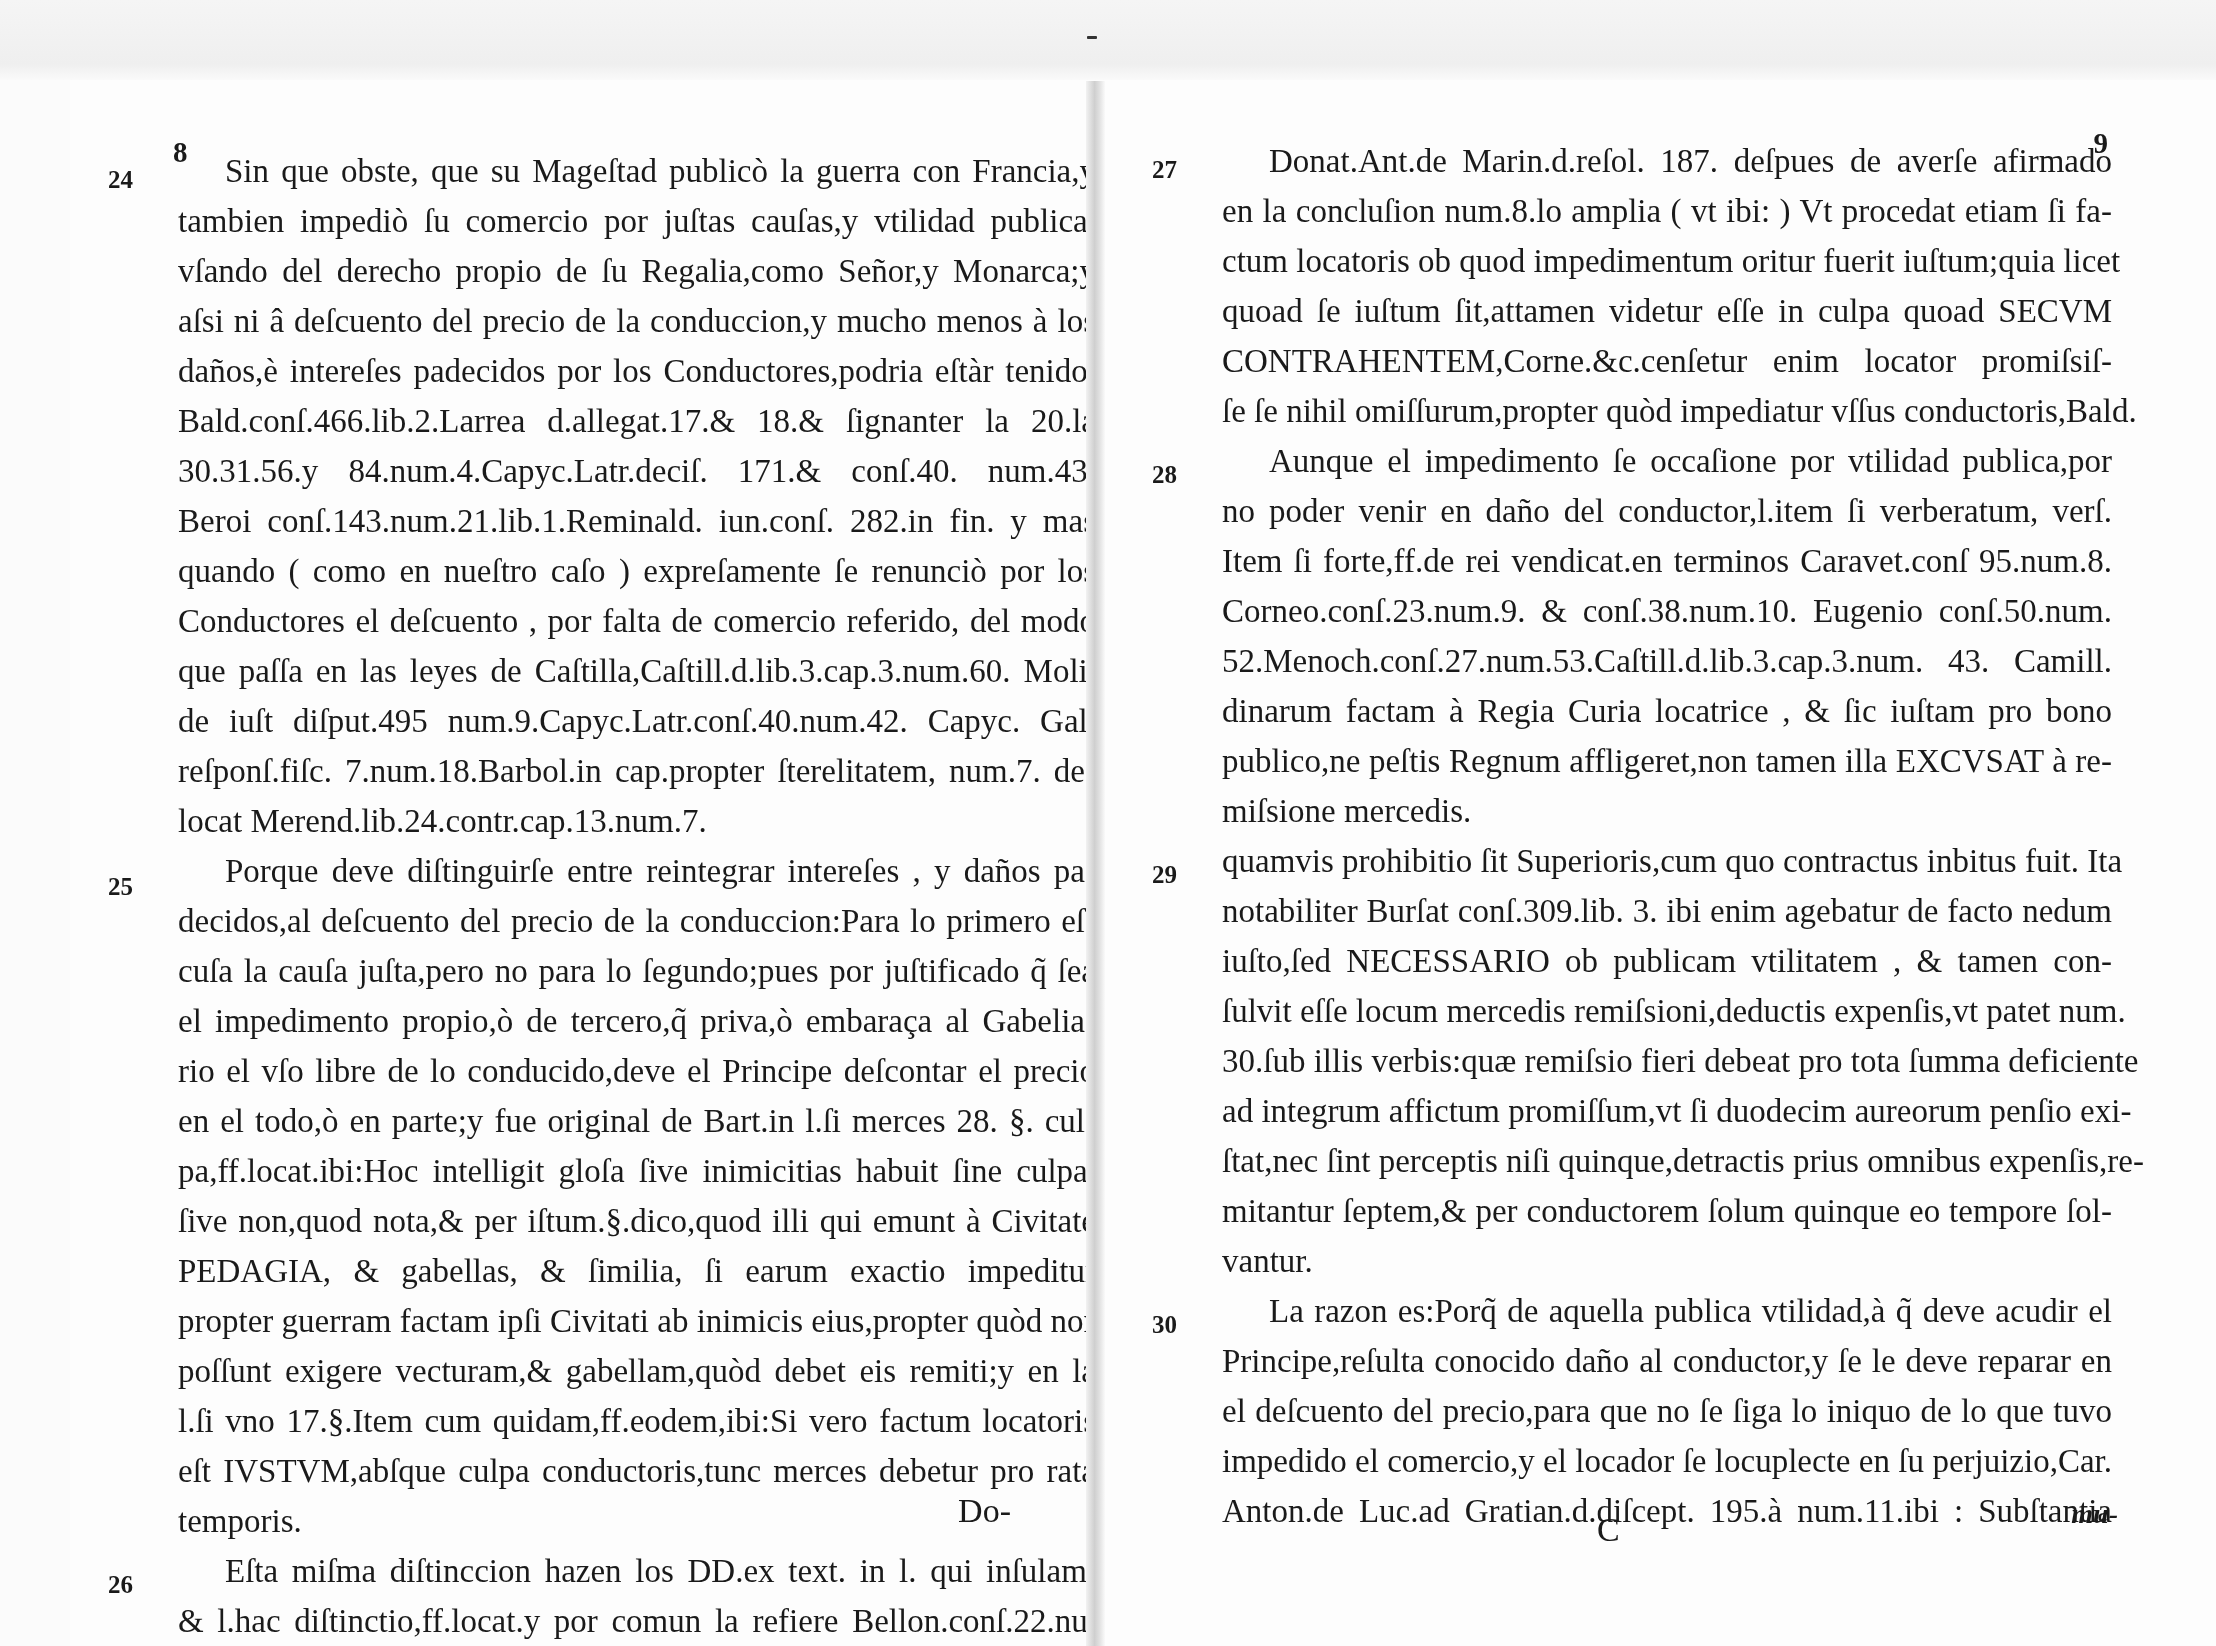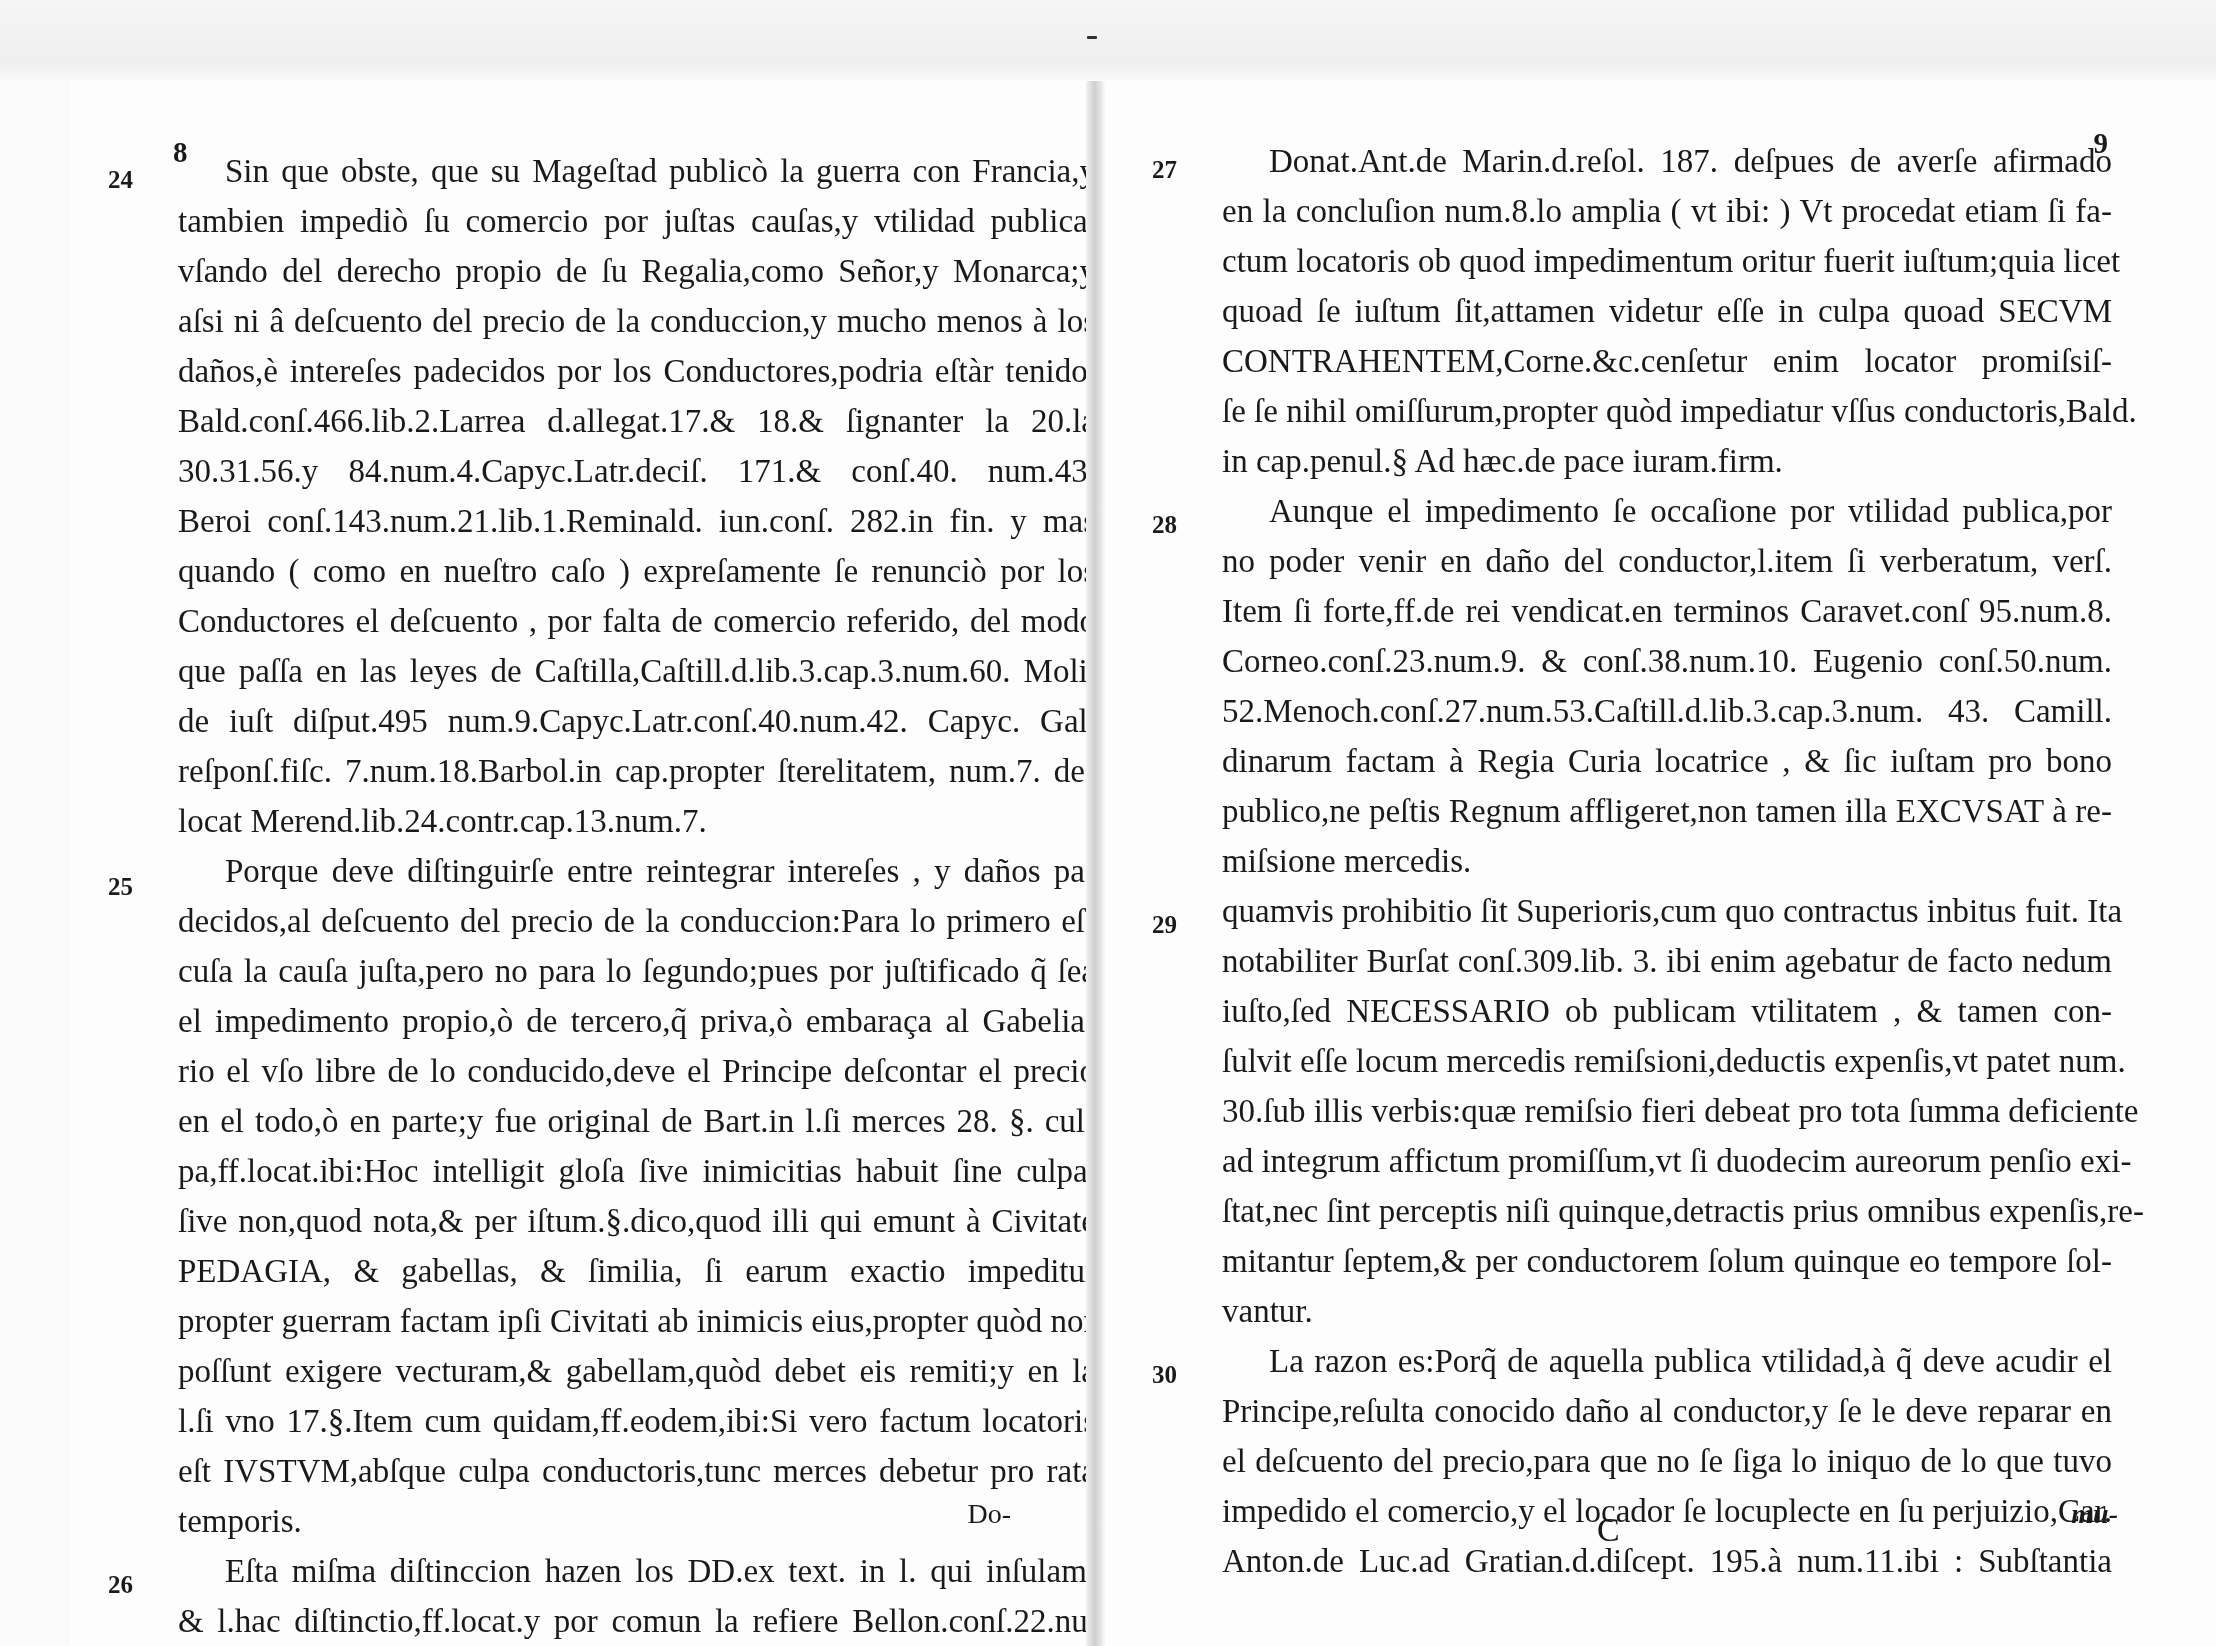--- a/index.html
+++ b/index.html
@@ -18,21 +18,21 @@
   .left .text-block { left: 108px; top: 66px; width: 918px; }
   .right .text-block { left: 117px; top: 56px; width: 890px; }
   .folio { position: absolute; font-size: 29px; font-weight: bold; }
   .left .folio { left: 103px; top: 56px; }
   .right .folio { right: 108px; top: 47px; }
   .para { position: relative; }
   .para-num { position: absolute; left: -70px; font-size: 25px; font-weight: bold; }
   .line { display: block; white-space: nowrap; text-align: justify; text-align-last: justify; }
   .line.last { text-align-last: left; }
   .line.indent { padding-left: 47px; }
-  .catch { position: absolute; font-size: 28px; }
+  .catch { position: absolute; font-size: 34px; }
   .left .catch-word { right: 98px; bottom: 117px; }
   .right .signature { left: 492px; bottom: 98px; font-size: 34px; }
   .right .catch-word { right: 98px; bottom: 117px; font-size: 28px; font-style: italic; font-weight: bold; }
 </style>
 </head>
 <body>
 
 <div class="spread">
   <div class="top-shadow"></div>
   <div class="gutter-mark"></div>
@@ -90,21 +90,20 @@
     <div class="folio">9</div>
     <div class="text-block" id="right-block">
         <div class="para">
           <span class="para-num" style="top: 9.4px;">27</span>
           <span class="line indent">Donat.Ant.de Marin.d.reſol. 187. deſpues de averſe afirmado</span>
           <span class="line">en la concluſion num.8.lo amplia ( vt ibi: ) Vt procedat etiam ſi fa-</span>
           <span class="line">ctum locatoris ob quod impedimentum oritur fuerit iuſtum;quia licet</span>
           <span class="line">quoad ſe iuſtum ſit,attamen videtur eſſe in culpa quoad SECVM</span>
           <span class="line">CONTRAHENTEM,Corne.&amp;c.cenſetur enim locator promiſsiſ-</span>
           <span class="line">ſe ſe nihil omiſſurum,propter quòd impediatur vſſus conductoris,Bald.</span>
-          <span class="line last">in cap.penul.§ Ad hæc.de pace iuram.firm.</span>
         </div>
         <div class="para">
           <span class="para-num" style="top: 14px;">28</span>
           <span class="line indent">Aunque el impedimento ſe occaſione por vtilidad publica,por</span>
           <span class="line">no poder venir en daño del conductor,l.item ſi verberatum, verſ.</span>
           <span class="line">Item ſi forte,ff.de rei vendicat.en terminos Caravet.conſ 95.num.8.</span>
           <span class="line">Corneo.conſ.23.num.9. &amp; conſ.38.num.10. Eugenio conſ.50.num.</span>
           <span class="line">52.Menoch.conſ.27.num.53.Caſtill.d.lib.3.cap.3.num. 43. Camill.</span>
           <span class="line">dinarum factam à Regia Curia locatrice , &amp; ſic iuſtam pro bono</span>
           <span class="line">publico,ne peſtis Regnum affligeret,non tamen illa EXCVSAT à re-</span>

